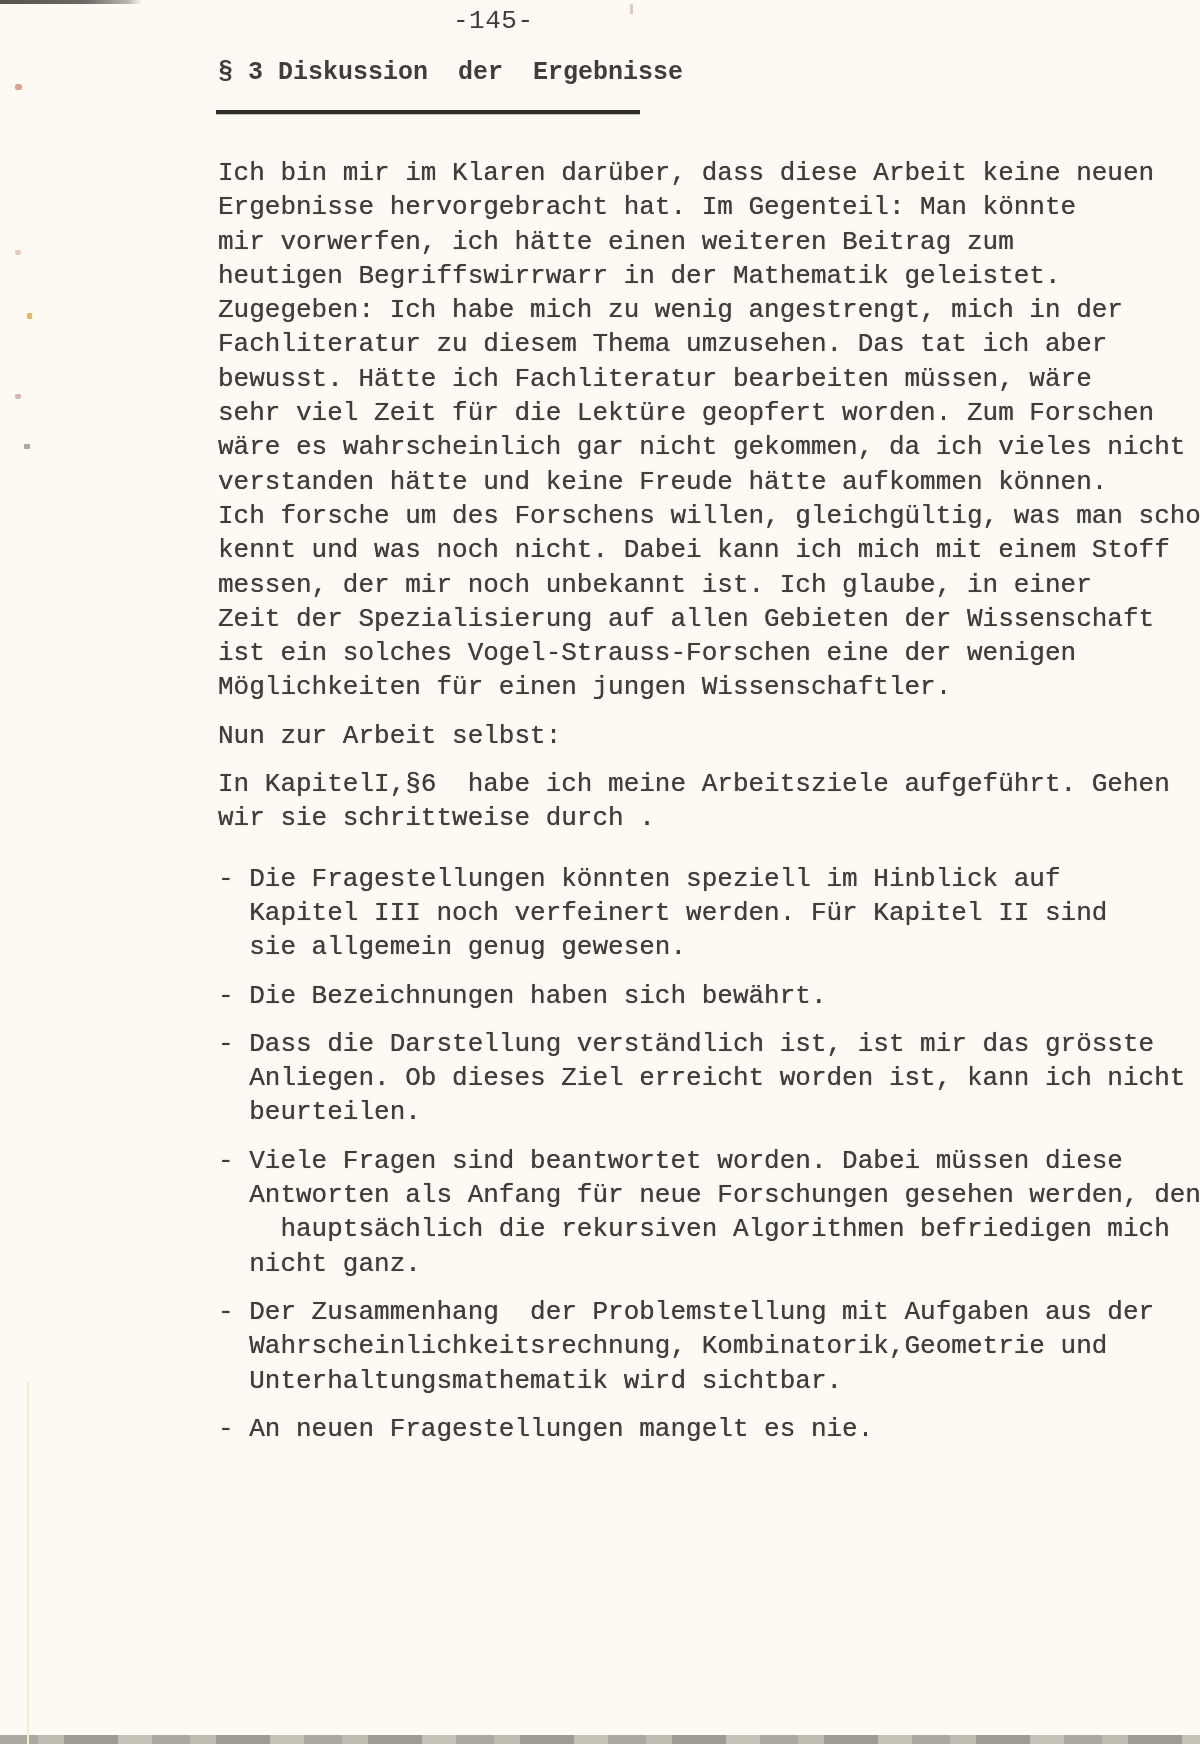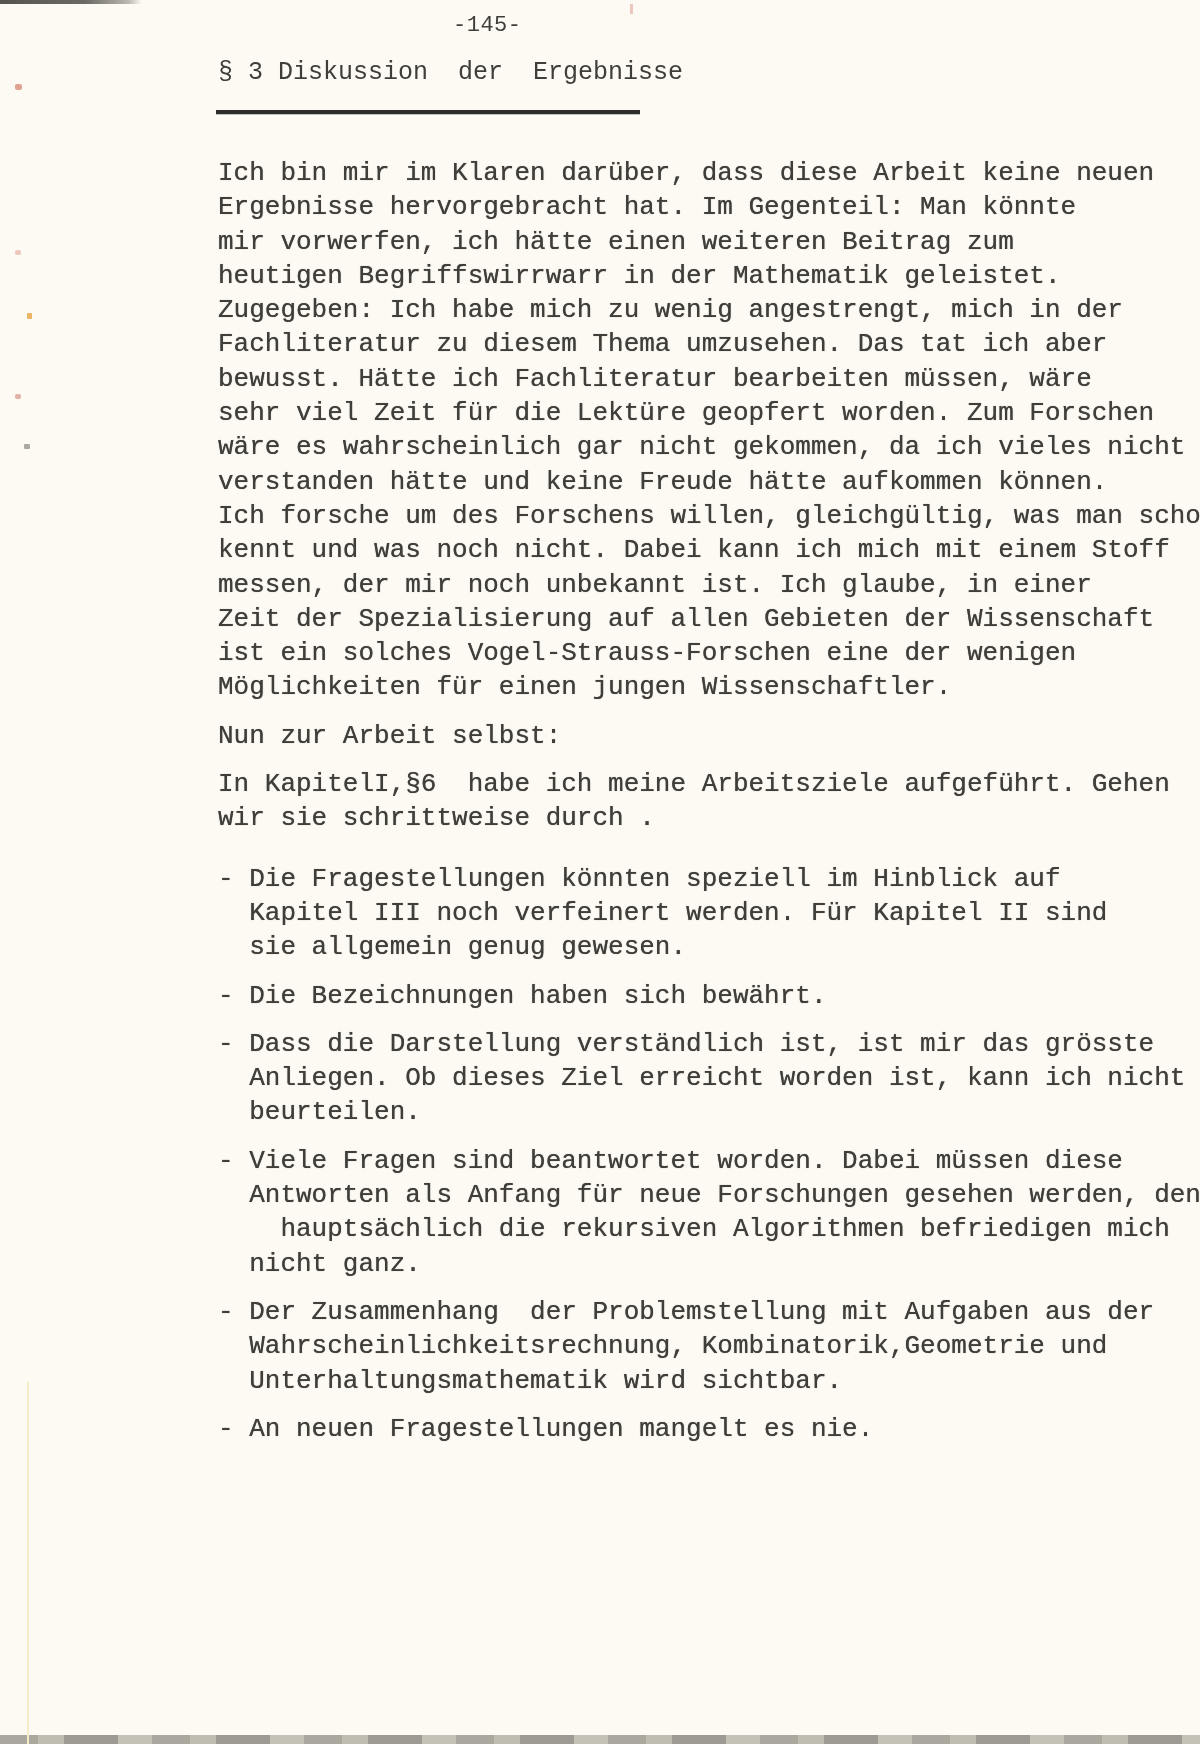--- a/index.html
+++ b/index.html
@@ -10,33 +10,33 @@
     position: relative;
     width: 1200px;
     height: 1744px;
     background: var(--paper, #fcfaf2);
     overflow: hidden;
     font-family: "Liberation Mono", "DejaVu Sans Mono", monospace;
     color: var(--ink, #3f3e39);
   }
   .page-number {
     position: absolute;
-    top: 13px;
+    top: 6px;
     left: 453px;
-    font-size: 22px;
+    font-size: 26px;
     letter-spacing: 0.5px;
     white-space: pre;
   }
   .heading {
     position: absolute;
     top: 58px;
     left: 218px;
     margin: 0;
     font-size: 25px;
-    font-weight: normal;
+    font-weight: bold;
     white-space: pre;
   }
   .heading-underline {
     position: absolute;
     top: 110px;
     left: 216px;
     width: 424px;
     height: 4px;
     background: var(--underline, #2e2d2a);
     box-shadow: 0 1px 0 rgba(120,130,130,0.45);

